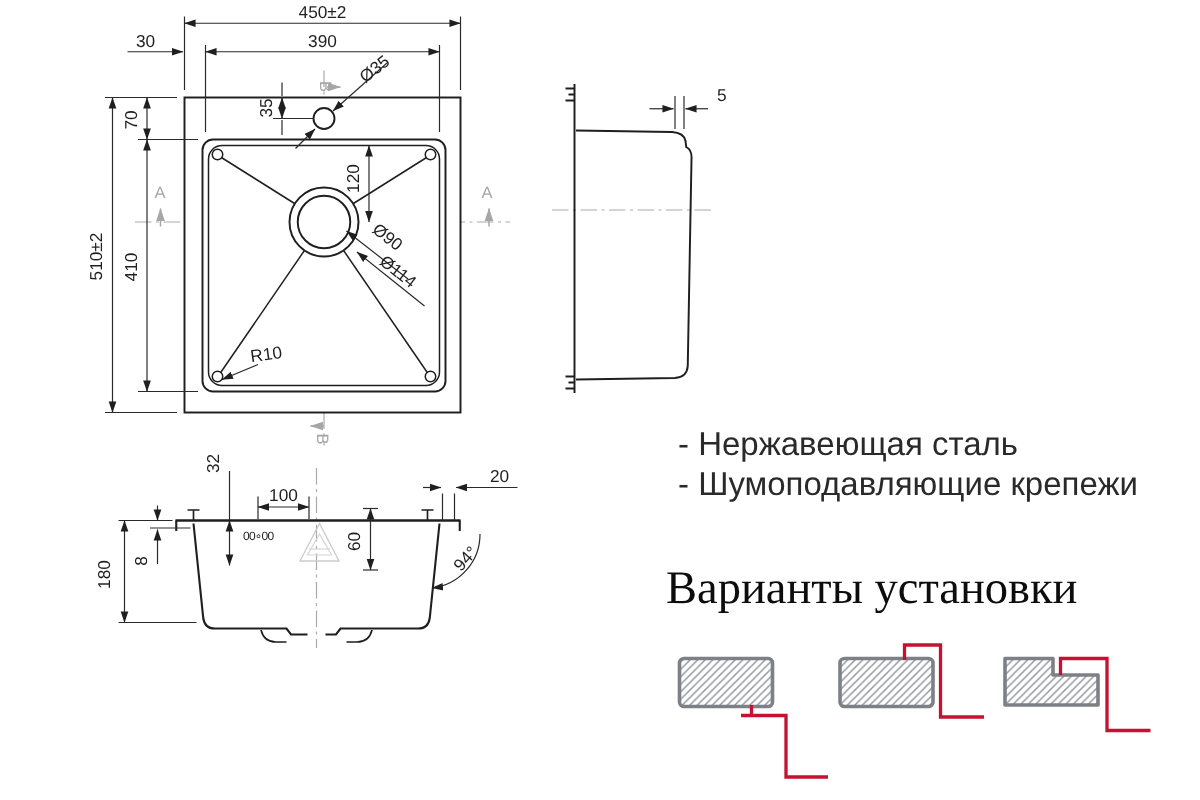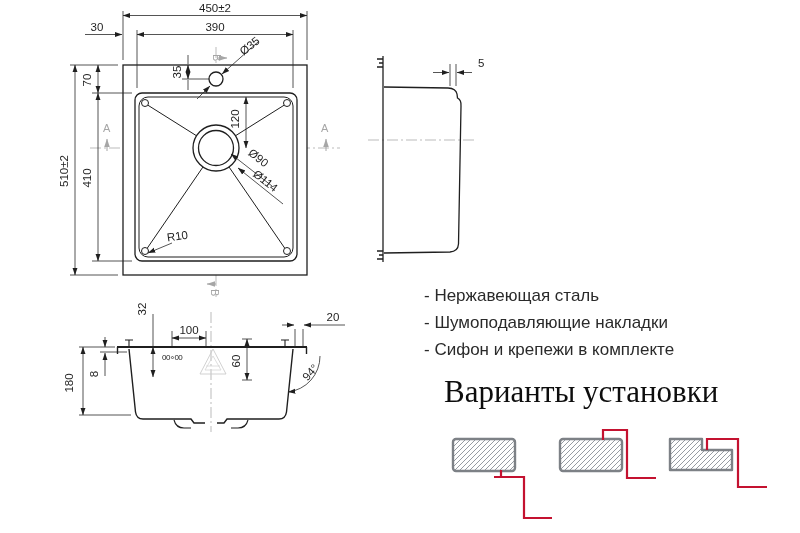--- a/index.html
+++ b/index.html
@@ -3,21 +3,21 @@
 <meta charset="utf-8">
 <style>
   html,body{margin:0;padding:0;}
   body{width:800px;height:533px;background:#ffffff;position:relative;overflow:hidden;
        font-family:"Liberation Sans",sans-serif;}
   svg{position:absolute;left:0;top:0;}
   svg text{font-family:"Liberation Sans",sans-serif;fill:#1f1f1f;}
   .dim{font-size:11.5px;}
   .sec{font-size:11px;fill:#a6a6a6;}
   .padmark{font-size:8px;fill:#222;letter-spacing:-0.5px;}
-  .features{position:absolute;left:424px;top:282px;font-size:17px;line-height:27px;
+  .features{position:absolute;left:452px;top:282px;font-size:22px;line-height:27px;
             color:#2a2a2a;white-space:nowrap;}
   .install-title{position:absolute;left:444px;top:374px;width:320px;
             font-family:"Liberation Serif",serif;font-size:31px;color:#0d0d0d;
             white-space:nowrap;}
 </style>
 </head>
 <body>
 
 <svg width="800" height="533" viewBox="0 0 800 533">
   <defs>
@@ -192,17 +192,16 @@
     </g>
     <g>
       <path d="M670,439 H702 V450 H732 V470 H670 Z" fill="url(#hatch)" stroke="#7d8186" stroke-width="2.4" stroke-linejoin="round"></path>
       <path d="M707,450 V439 H738 V487 H767" fill="none" stroke="#c41230" stroke-width="2.2"></path>
     </g>
   </g>
 </svg>
 
 <div class="features">
   <div>- Нержавеющая сталь</div>
-  <div>- Шумоподавляющие накладки</div>
-  <div>- Сифон и крепежи в комплекте</div>
+  <div>- Шумоподавляющие крепежи</div>
 </div>
 
 <div class="install-title">Варианты установки</div>
 
 </body></html>

